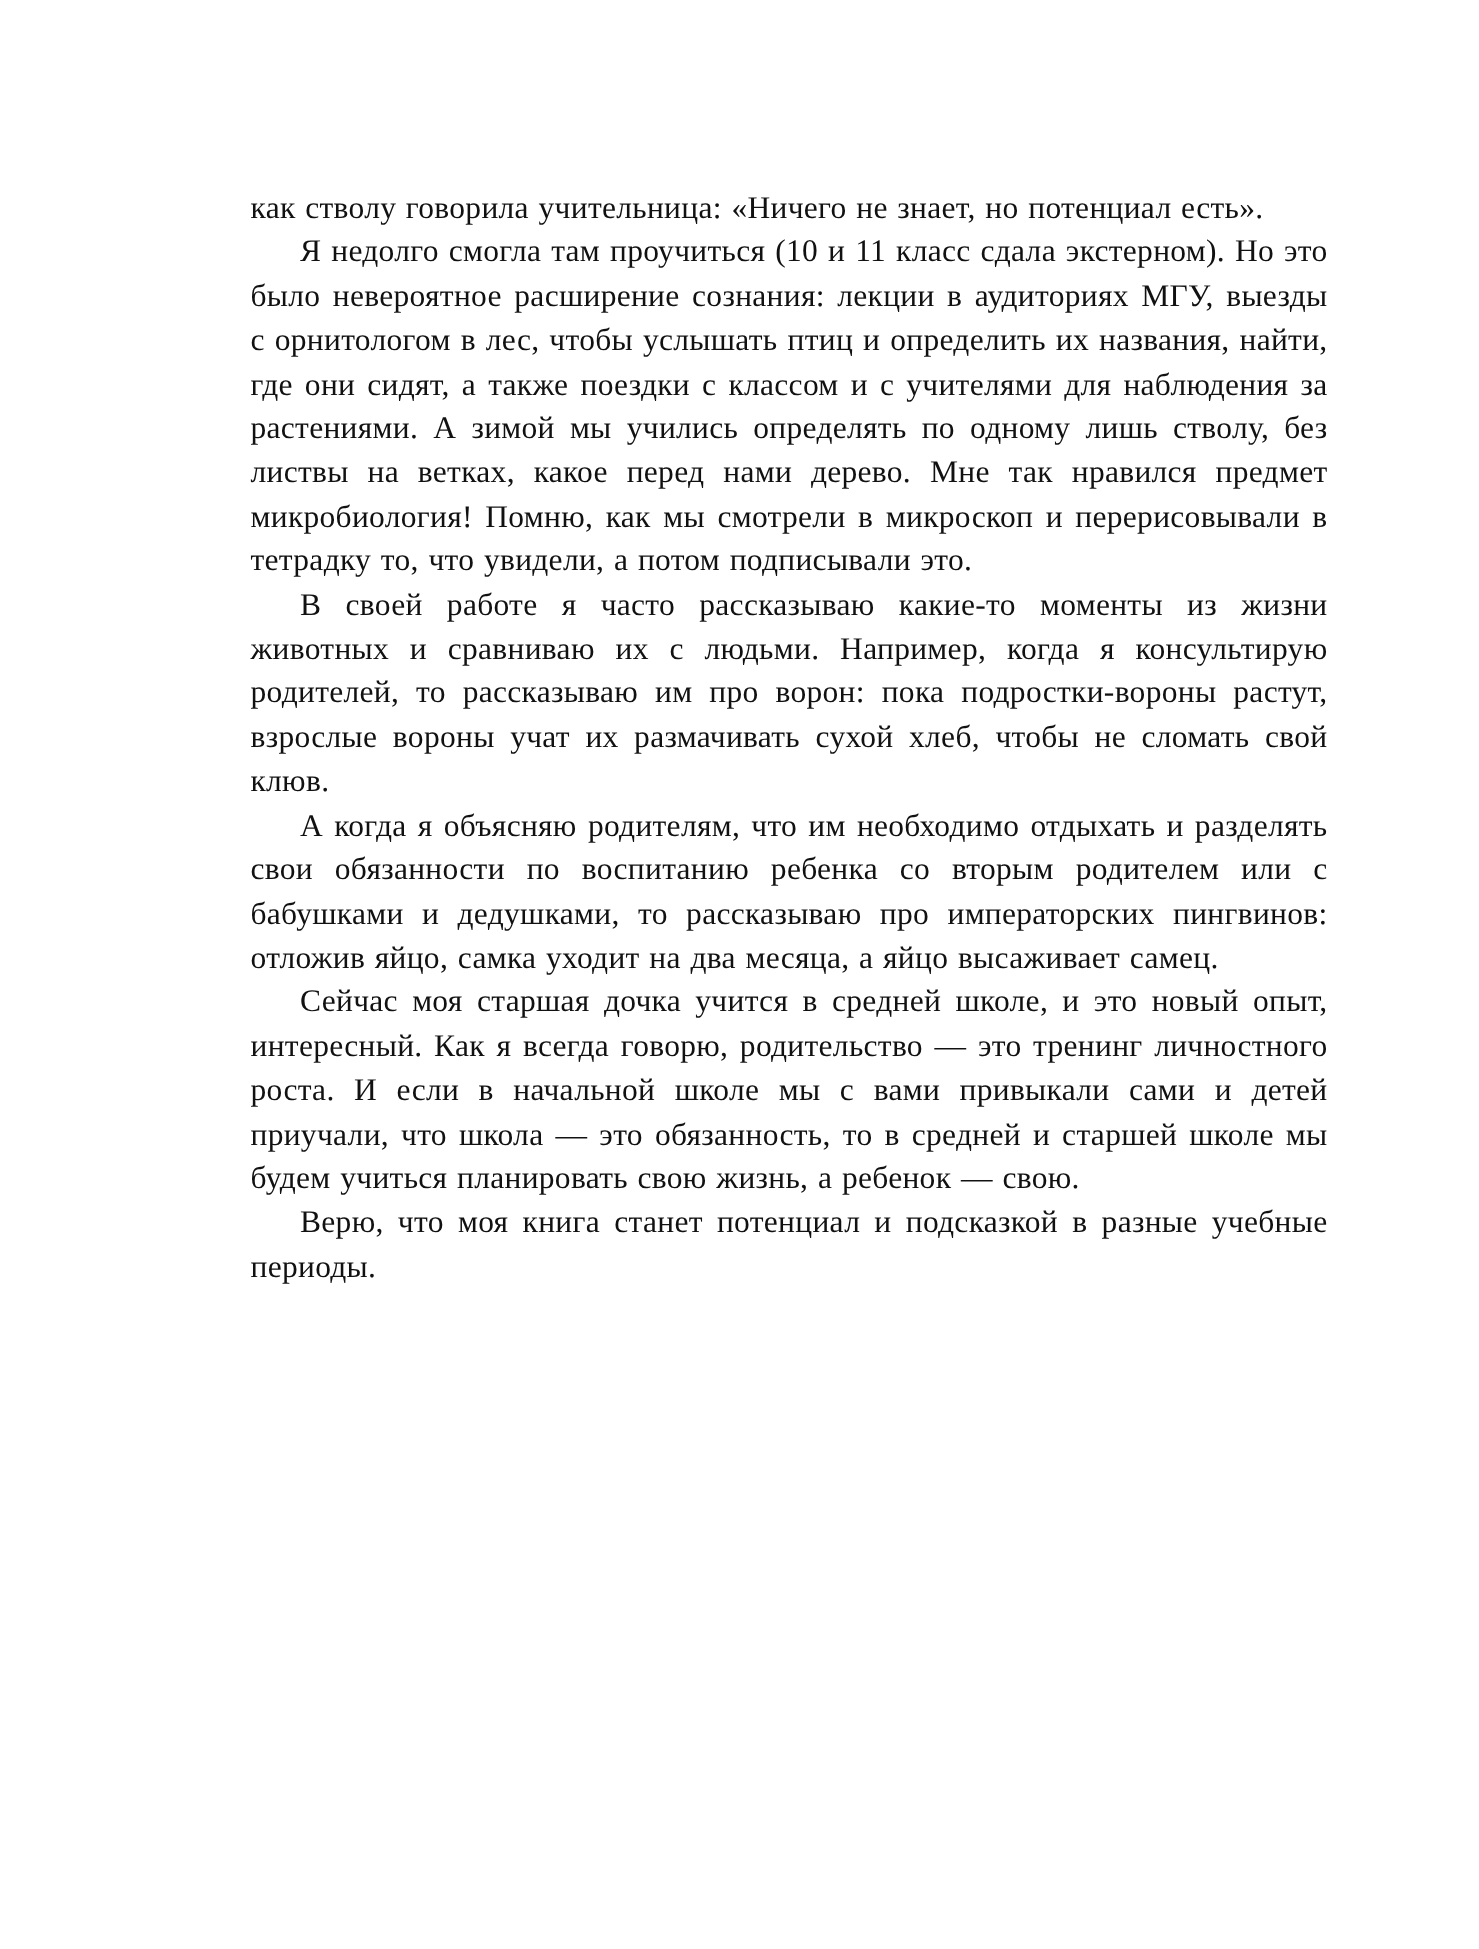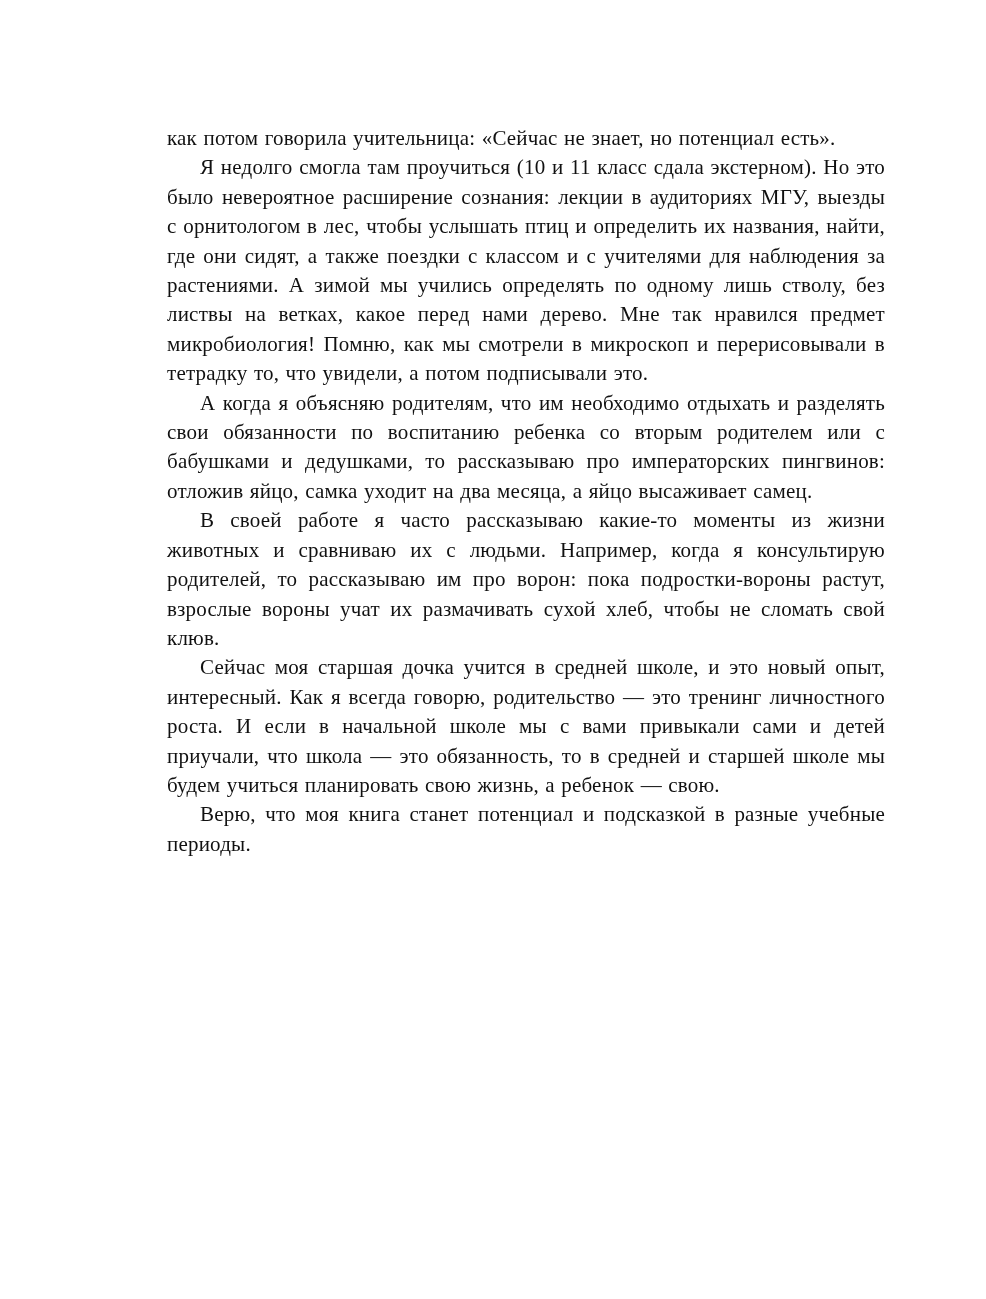--- a/index.html
+++ b/index.html
@@ -43,20 +43,20 @@
   }
   .text-block p.no-indent {
     text-indent: 0;
   }
 </style>
 </head>
 <body>
 
 <div class="page">
   <div class="text-block">
-    <p class="no-indent">как потом говорила учительница: «Сейчас не знает, но потенциал есть».</p>
+    <p class="no-indent">как стволу говорила учительница: «Ничего не знает, но потенциал есть».</p>
     <p class="indent">Я недолго смогла там проучиться (10 и 11 класс сдала экстерном). Но это было невероятное расширение сознания: лекции в аудиториях МГУ, выезды с орнитологом в лес, чтобы услышать птиц и определить их названия, найти, где они сидят, а также поездки с классом и с учителями для наблюдения за растениями. А зимой мы учились определять по одному лишь стволу, без листвы на ветках, какое перед нами дерево. Мне так нравился предмет микробиология! Помню, как мы смотрели в микроскоп и перерисовывали в тетрадку то, что увидели, а потом подписывали это.</p>
+    <p class="indent">В своей работе я часто рассказываю какие-то моменты из жизни животных и сравниваю их с людьми. Например, когда я консультирую родителей, то рассказываю им про ворон: пока подростки-вороны растут, взрослые вороны учат их размачивать сухой хлеб, чтобы не сломать свой клюв.</p>
     <p class="indent">А когда я объясняю родителям, что им необходимо отдыхать и разделять свои обязанности по воспитанию ребенка со вторым родителем или с бабушками и дедушками, то рассказываю про императорских пингвинов: отложив яйцо, самка уходит на два месяца, а яйцо высаживает самец.</p>
-    <p class="indent">В своей работе я часто рассказываю какие-то моменты из жизни животных и сравниваю их с людьми. Например, когда я консультирую родителей, то рассказываю им про ворон: пока подростки-вороны растут, взрослые вороны учат их размачивать сухой хлеб, чтобы не сломать свой клюв.</p>
     <p class="indent">Сейчас моя старшая дочка учится в средней школе, и это новый опыт, интересный. Как я всегда говорю, родительство — это тренинг личностного роста. И если в начальной школе мы с вами привыкали сами и детей приучали, что школа — это обязанность, то в средней и старшей школе мы будем учиться планировать свою жизнь, а ребенок — свою.</p>
     <p class="indent">Верю, что моя книга станет потенциал и подсказкой в разные учебные периоды.</p>
   </div>
 </div>
 
 </body></html>

